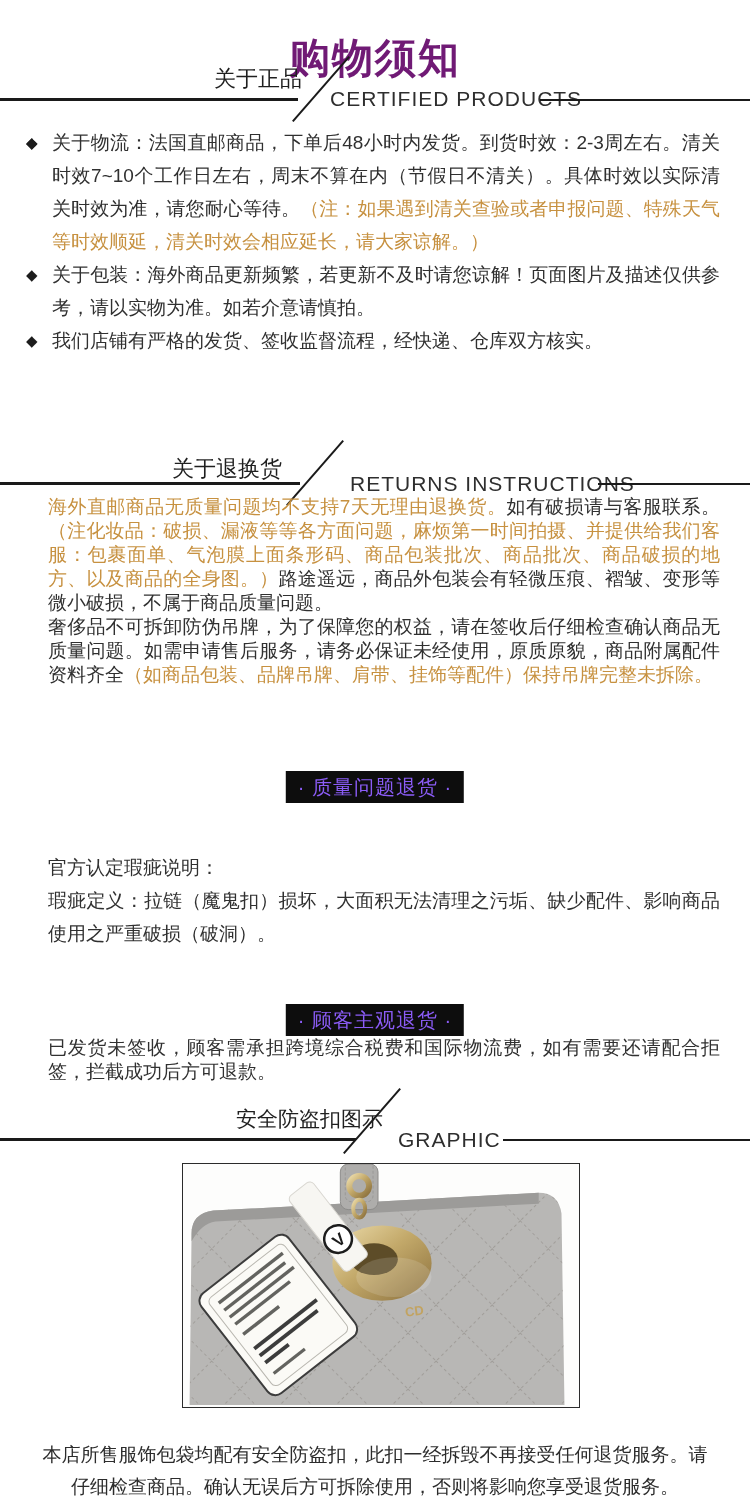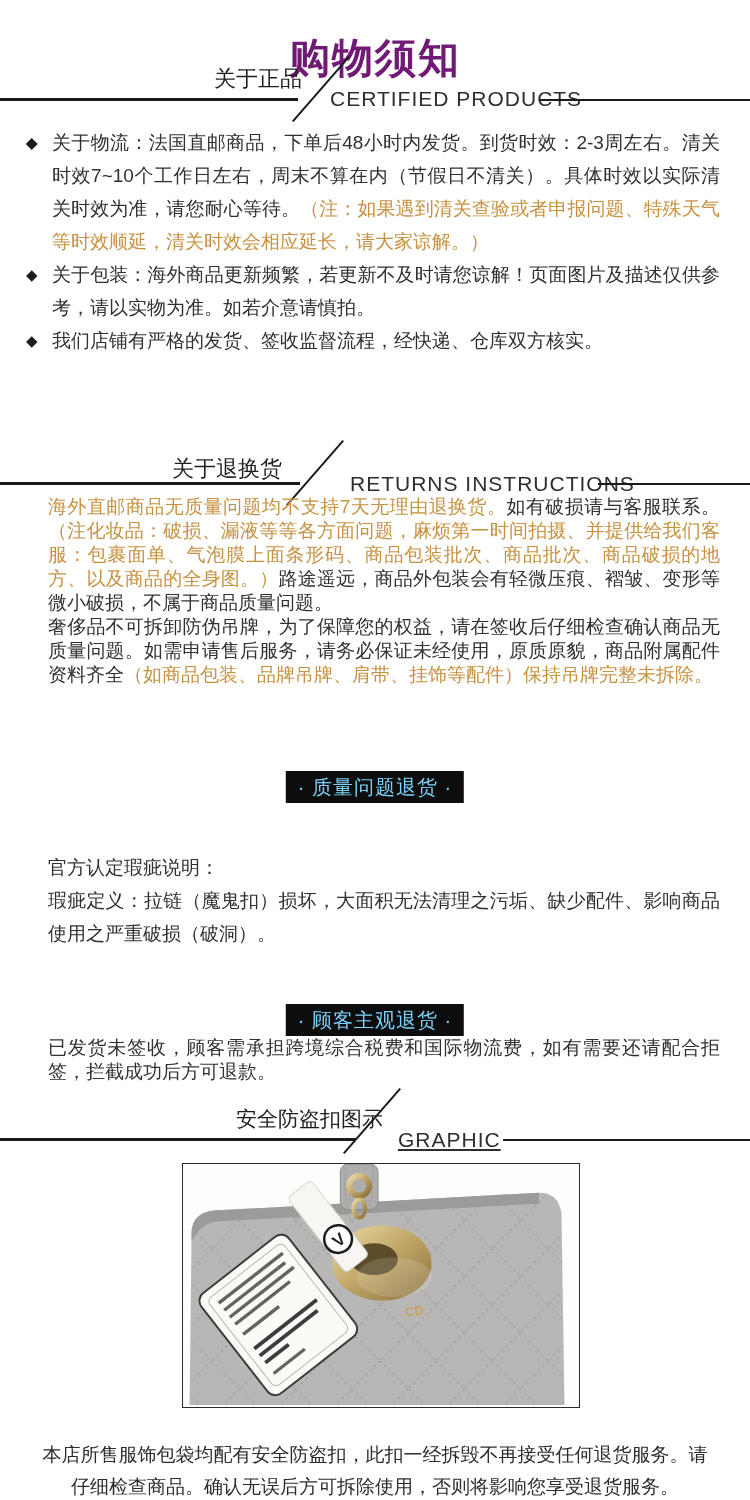--- a/index.html
+++ b/index.html
@@ -22,35 +22,35 @@
   #dv2{top:446px;}
   #dv2 .d-l{top:36px;left:0;width:300px;height:3px;}
   #dv2 .d-zh{left:172px;top:8px;}
   #dv2 .d-slash{left:314px;top:-16px;}
   #dv2 .d-en{left:350px;top:26px;}
   #dv2 .d-r{top:37px;left:598px;width:152px;height:2px;}
   #dv3{top:1095px;}
   #dv3 .d-l{top:43px;left:0;width:356px;height:3px;}
   #dv3 .d-zh{left:236px;top:10px;font-size:21px;}
   #dv3 .d-slash{left:371px;top:-17px;}
-  #dv3 .d-en{left:398px;top:33px;text-decoration:underline;}
+  #dv3 .d-en{left:398px;top:33px;}
   #dv3 .d-r{top:44px;left:503px;width:247px;height:2px;}
   
   .rich{position:absolute;left:0;width:750px;box-sizing:border-box;
         padding:0 30px 0 48px;font-size:19px;line-height:24px;text-align:justify;}
   .bullets{top:126px;padding-left:52px;line-height:33px;}
   .para{margin:0;}
   .bullet{position:relative;}
   .diamond{position:absolute;left:-26px;top:0;font-size:15px;color:#1c1c1c;}
   .orange{color:var(--orange,#c79140);}
   #rg1{top:495px;}
   #rg2{top:806px;line-height:33px;margin-top:45px;}
   #rg3{top:1036px;}
   .badge{position:absolute;left:50%;transform:translateX(-50%);
-         background:var(--badge,#0d0d0d);color:#7dd3fc;font-size:20px;height:32px;
+         background:var(--badge,#0d0d0d);color:#8b5cf6;font-size:20px;height:32px;
          line-height:32px;padding:0 12px;white-space:nowrap;letter-spacing:1px;}
   #badge1{top:771px;}
   #badge2{top:1004px;}
   
   .figure{position:absolute;top:1163px;left:182px;width:396px;height:243px;
           border:1px solid #2b2b2b;background:#fdfdfc;}
   .figure svg{display:block;}
   .caption{position:absolute;top:1420px;left:0;width:750px;box-sizing:border-box;
            padding:0 42px;text-align:center;font-size:19px;line-height:32px;color:#2c2c2c;}
 </style>

